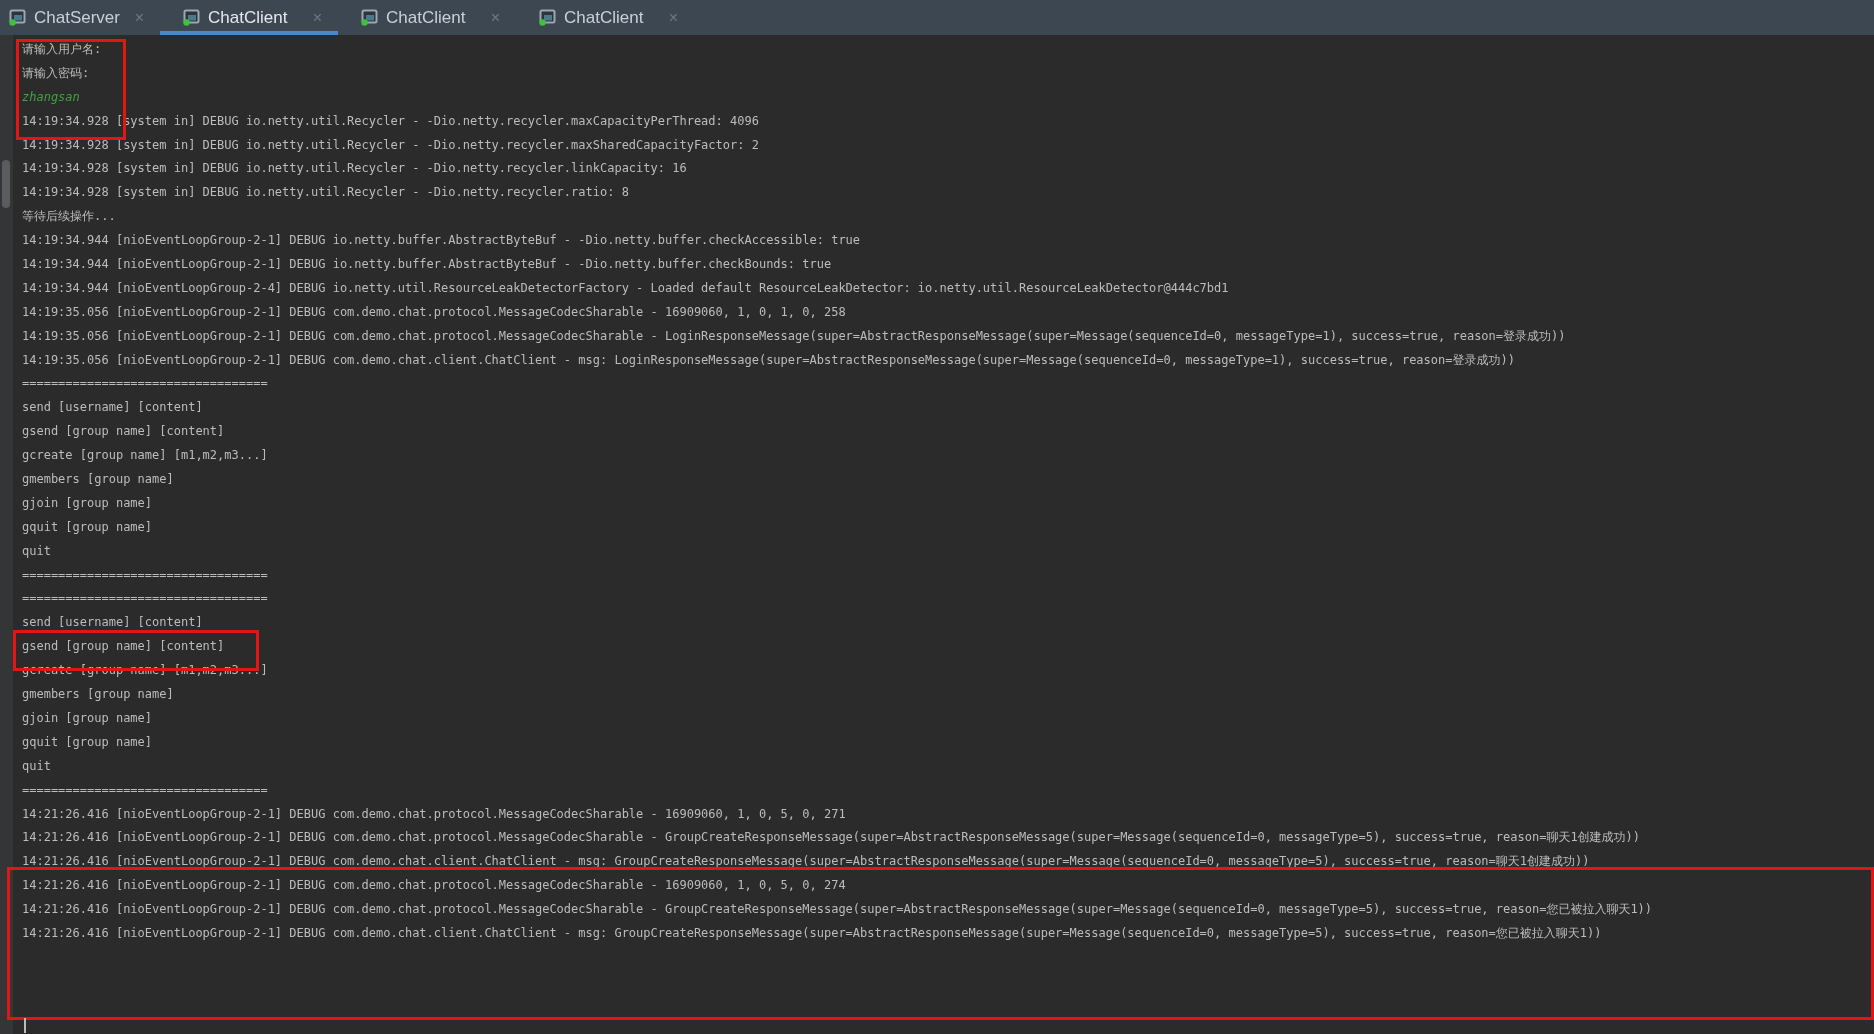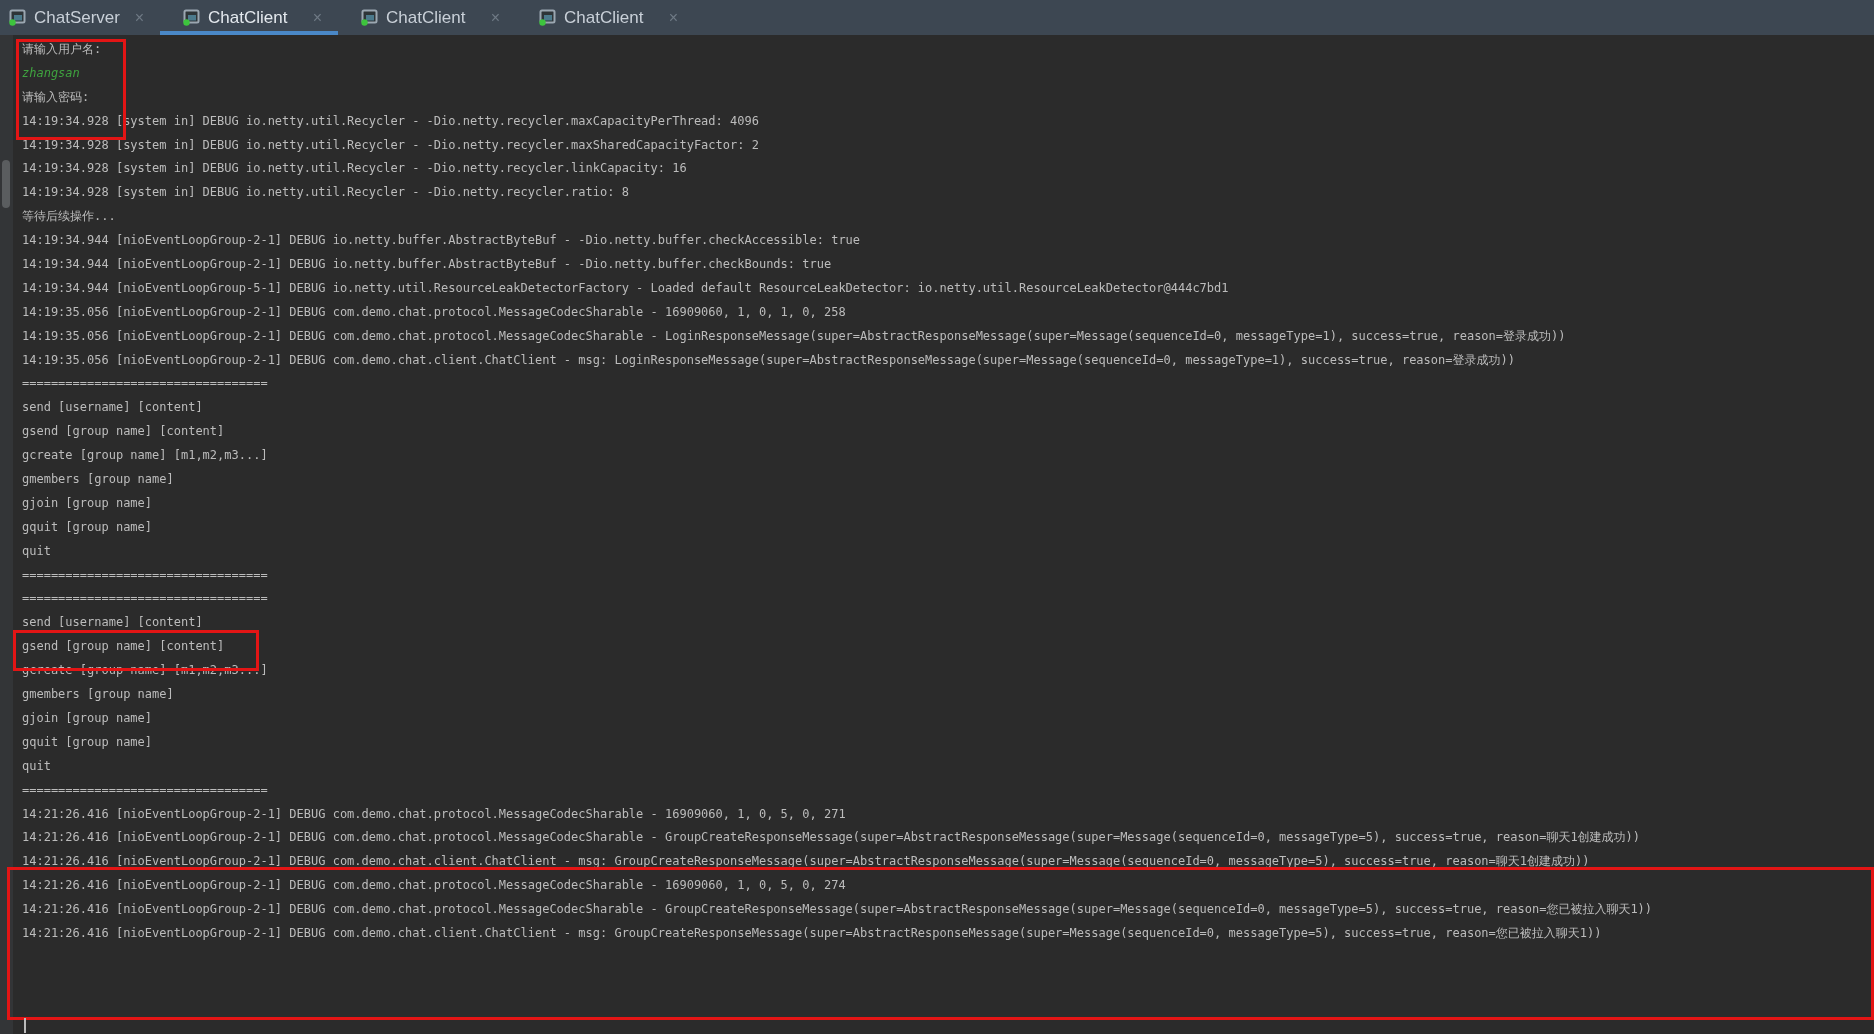--- a/index.html
+++ b/index.html
@@ -113,30 +113,30 @@
 
 </div>
 
 <div class="console"></div>
 <div class="gutter">
   <div class="scroll-thumb"></div>
 </div>
 
 <div id="console-lines">
     <div class="line out">请输入用户名:</div>
+    <div class="line out">请输入密码:</div>
     <div class="line in">zhangsan</div>
-    <div class="line out">请输入密码:</div>
     <div class="line out">14:19:34.928 [system in] DEBUG io.netty.util.Recycler - -Dio.netty.recycler.maxCapacityPerThread: 4096</div>
     <div class="line out">14:19:34.928 [system in] DEBUG io.netty.util.Recycler - -Dio.netty.recycler.maxSharedCapacityFactor: 2</div>
     <div class="line out">14:19:34.928 [system in] DEBUG io.netty.util.Recycler - -Dio.netty.recycler.linkCapacity: 16</div>
     <div class="line out">14:19:34.928 [system in] DEBUG io.netty.util.Recycler - -Dio.netty.recycler.ratio: 8</div>
     <div class="line out">等待后续操作...</div>
     <div class="line out">14:19:34.944 [nioEventLoopGroup-2-1] DEBUG io.netty.buffer.AbstractByteBuf - -Dio.netty.buffer.checkAccessible: true</div>
     <div class="line out">14:19:34.944 [nioEventLoopGroup-2-1] DEBUG io.netty.buffer.AbstractByteBuf - -Dio.netty.buffer.checkBounds: true</div>
-    <div class="line out">14:19:34.944 [nioEventLoopGroup-5-1] DEBUG io.netty.util.ResourceLeakDetectorFactory - Loaded default ResourceLeakDetector: io.netty.util.ResourceLeakDetector@444c7bd1</div>
+    <div class="line out">14:19:34.944 [nioEventLoopGroup-2-4] DEBUG io.netty.util.ResourceLeakDetectorFactory - Loaded default ResourceLeakDetector: io.netty.util.ResourceLeakDetector@444c7bd1</div>
     <div class="line out">14:19:35.056 [nioEventLoopGroup-2-1] DEBUG com.demo.chat.protocol.MessageCodecSharable - 16909060, 1, 0, 1, 0, 258</div>
     <div class="line out">14:19:35.056 [nioEventLoopGroup-2-1] DEBUG com.demo.chat.protocol.MessageCodecSharable - LoginResponseMessage(super=AbstractResponseMessage(super=Message(sequenceId=0, messageType=1), success=true, reason=登录成功))</div>
     <div class="line out">14:19:35.056 [nioEventLoopGroup-2-1] DEBUG com.demo.chat.client.ChatClient - msg: LoginResponseMessage(super=AbstractResponseMessage(super=Message(sequenceId=0, messageType=1), success=true, reason=登录成功))</div>
     <div class="line out">==================================</div>
     <div class="line out">send [username] [content]</div>
     <div class="line out">gsend [group name] [content]</div>
     <div class="line out">gcreate [group name] [m1,m2,m3...]</div>
     <div class="line out">gmembers [group name]</div>
     <div class="line out">gjoin [group name]</div>
     <div class="line out">gquit [group name]</div>

